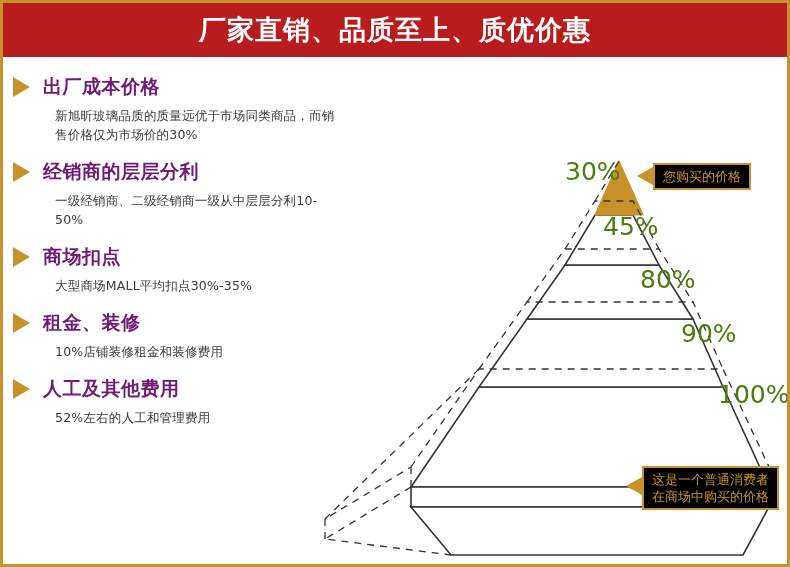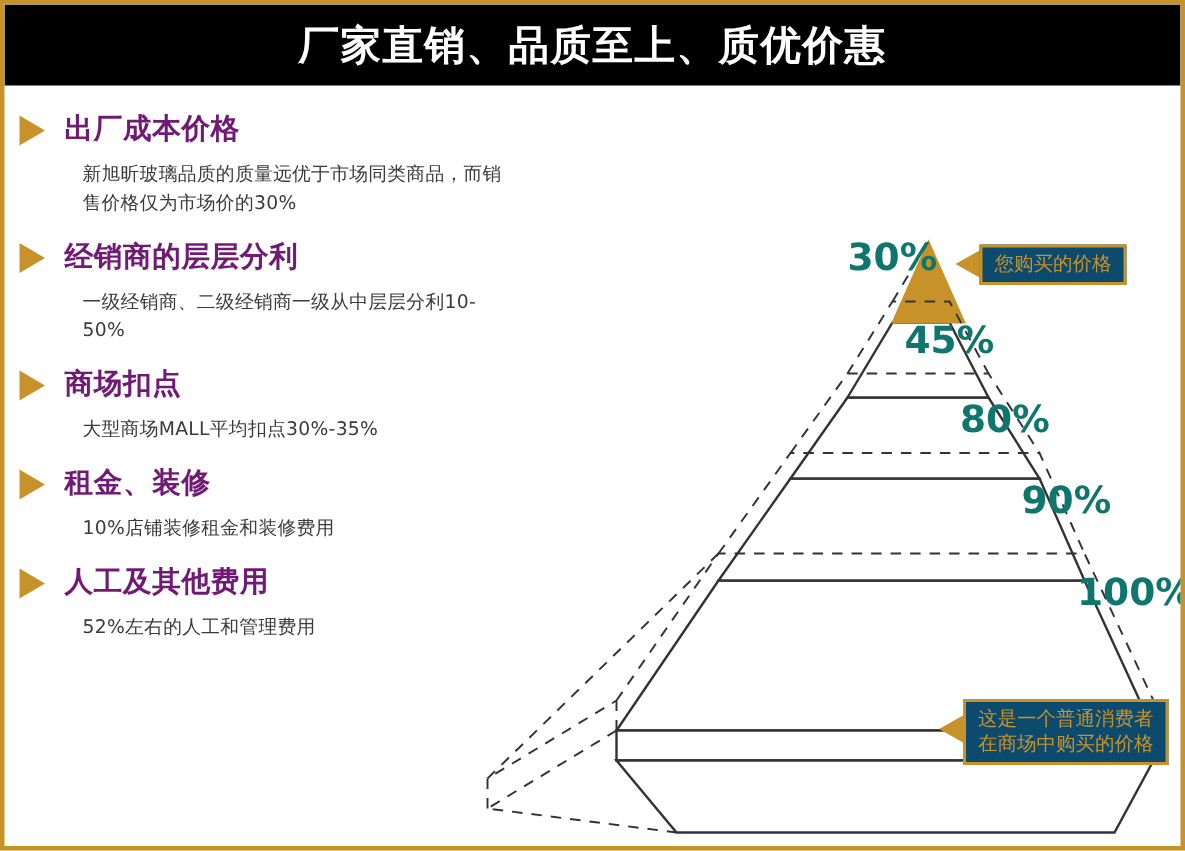--- a/index.html
+++ b/index.html
@@ -23,21 +23,21 @@
     background: #ffffff;
     overflow: hidden;
   }
   
   .header {
     position: absolute;
     left: 0;
     top: 0;
     width: 784px;
     height: 54px;
-    background: #000000;
+    background: #b91c1c;
     display: flex;
     align-items: center;
     justify-content: center;
   }
   .header-title {
     color: #ffffff;
     font-size: 27px;
     font-weight: bold;
     letter-spacing: 1px;
     font-family: "DejaVu Sans", "Liberation Sans", sans-serif;
@@ -86,35 +86,34 @@
     top: 54px;
     width: 490px;
     height: 510px;
   }
   .pyramid svg {
     display: block;
   }
   .pct {
     position: absolute;
     font-size: 25px;
-    color: #0f766e;
+    color: #4d7c0f;
     font-family: "DejaVu Sans", "Liberation Sans", sans-serif;
     white-space: nowrap;
-    font-weight: bold;
   }
   .pct-30  { left: 262px; top: 100px; }
   .pct-45  { left: 300px; top: 155px; }
   .pct-80  { left: 337px; top: 208px; }
   .pct-90  { left: 378px; top: 262px; }
   .pct-100 { left: 415px; top: 323px; }
 
   
   .callout {
     position: absolute;
-    background: #0c4a6e;
+    background: #000000;
     border: 2px solid #c8922a;
     color: #c8922a;
     font-size: 13px;
     line-height: 17px;
     padding: 3px 8px;
     white-space: nowrap;
     font-family: "DejaVu Sans", "Liberation Sans", sans-serif;
   }
   .callout-top {
     left: 650px;

